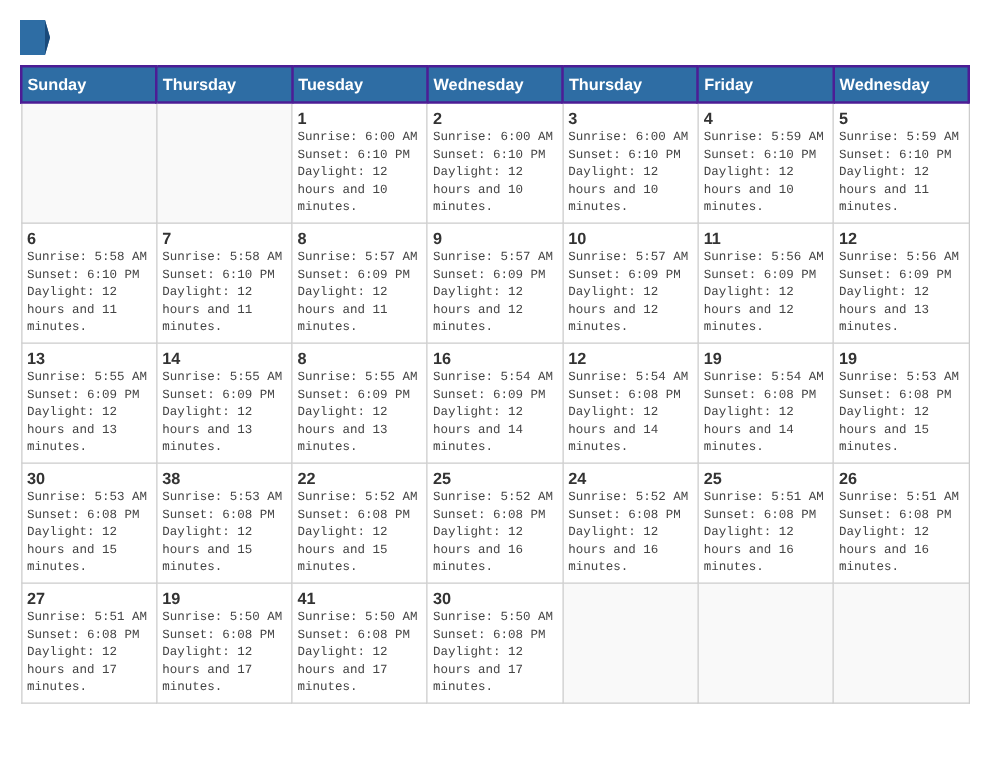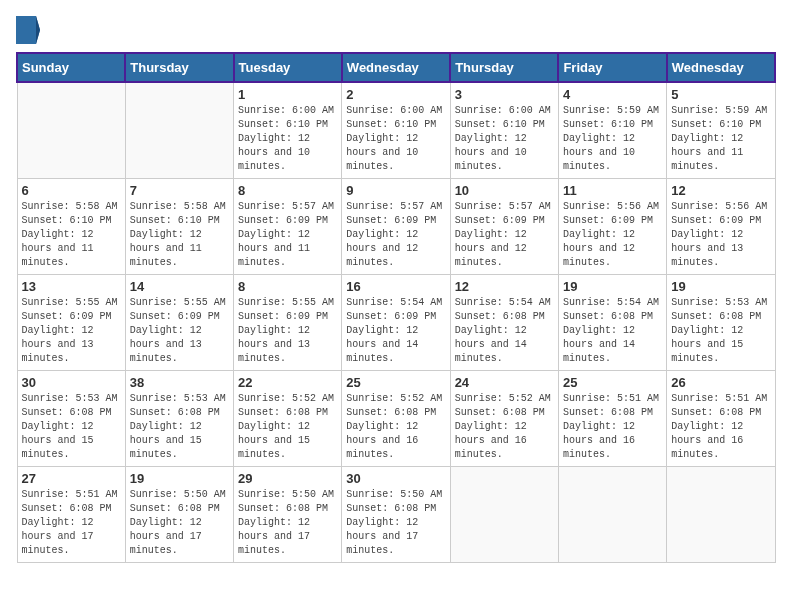--- a/index.html
+++ b/index.html
@@ -244,21 +244,21 @@
       <tr class="week-row">
         <td>
           <span class="day-num">27</span>
           <div class="day-info">Sunrise: 5:51 AM<br>Sunset: 6:08 PM<br>Daylight: 12 hours and 17 minutes.</div>
         </td>
         <td>
           <span class="day-num">19</span>
           <div class="day-info">Sunrise: 5:50 AM<br>Sunset: 6:08 PM<br>Daylight: 12 hours and 17 minutes.</div>
         </td>
         <td>
-          <span class="day-num">29</span>
+          <span class="day-num">41</span>
           <div class="day-info">Sunrise: 5:50 AM<br>Sunset: 6:08 PM<br>Daylight: 12 hours and 17 minutes.</div>
         </td>
         <td>
           <span class="day-num">30</span>
           <div class="day-info">Sunrise: 5:50 AM<br>Sunset: 6:08 PM<br>Daylight: 12 hours and 17 minutes.</div>
         </td>
         <td class="empty-cell"></td>
         <td class="empty-cell"></td>
         <td class="empty-cell"></td>
       </tr>

